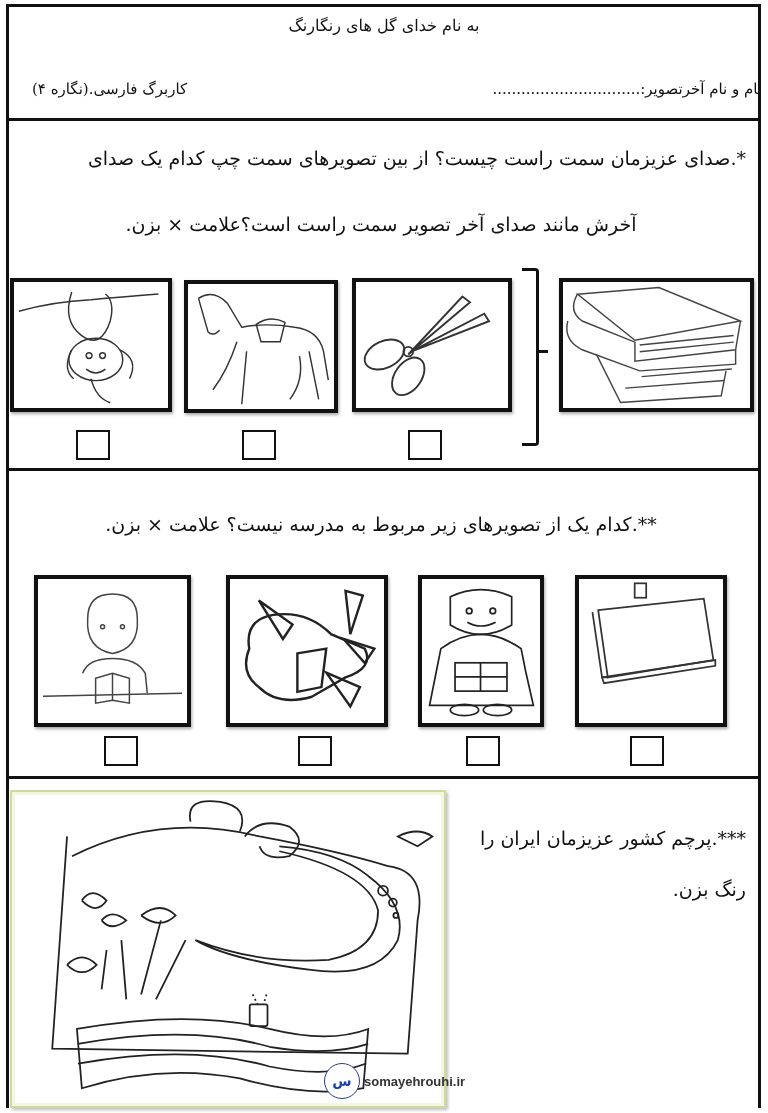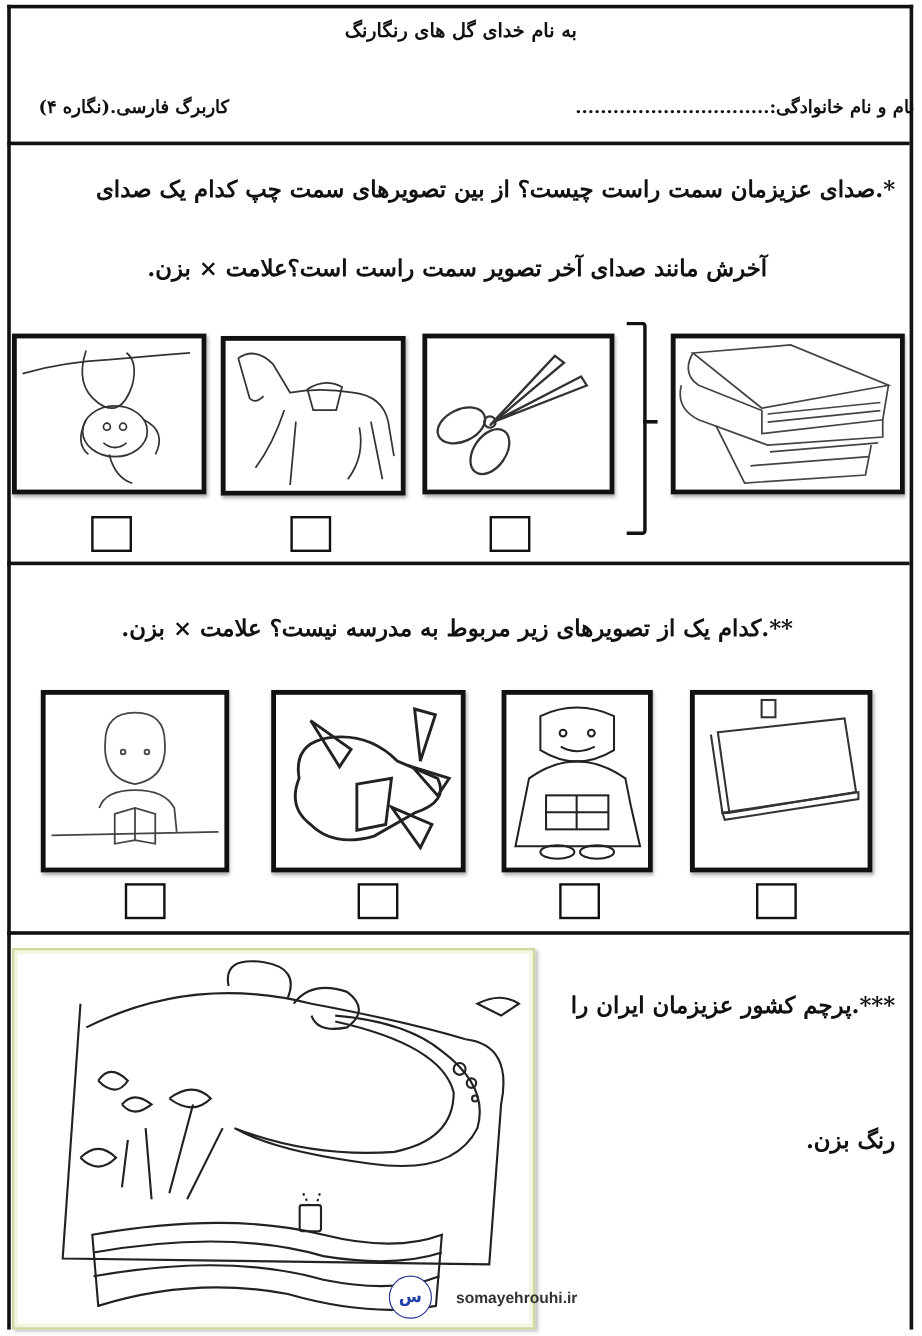--- a/index.html
+++ b/index.html
@@ -1,42 +1,42 @@
 <!DOCTYPE html>
 <html><head>
 <meta charset="utf-8">
 <style>
   html, body { margin:0; padding:0; background:#fff; }
   body { width:768px; height:1113px; position:relative; overflow:hidden; font-family:"DejaVu Serif", serif; color:#111; }
   .page { position:absolute; left:6px; top:4px; width:755px; height:1104px; border:3px solid #111; border-bottom:none; box-sizing:border-box; }
   .abs { position:absolute; }
-  .rtl { direction:rtl; unicode-bidi:plaintext;font-weight:bold; }
+  .rtl { direction:rtl; unicode-bidi:plaintext; }
   .title { left:0; right:0; top:16px; text-align:center; font-size:16px; }
   .name-field { right:6px; top:80px; font-size:15px; }
   .worksheet-label { left:32px; top:80px; font-size:15px; }
   .hr { position:absolute; left:6px; width:752px; height:3px; background:#111; }
   .q-text { font-size:19px; line-height:24px; }
   .pic { position:absolute; border:4px solid #111; background:#fff; box-shadow:1px 2px 3px rgba(0,0,0,.35); box-sizing:border-box; overflow:hidden; }
   .pic svg { width:100%; height:100%; display:block; }
   .cb { position:absolute; width:34px; height:30px; border:2.5px solid #111; box-sizing:border-box; background:#fff; cursor:pointer; }
   .bracket { position:absolute; border:3px solid #111; border-left:none; border-radius:0 4px 4px 0; }
   .flag-frame { position:absolute; left:10px; top:790px; width:436px; height:318px; border:2px solid #cfd9a0; background:#fff; box-shadow:inset 0 0 0 3px #f4f7df, 2px 2px 3px rgba(0,0,0,.25); box-sizing:border-box; }
   .flag-frame svg { width:100%; height:100%; }
   .wm { position:absolute; left:324px; top:1063px; display:flex; align-items:center; gap:4px; }
   .wm-logo { width:34px; height:34px; border-radius:50%; border:1.5px solid #2a3b8f; background:#fff; display:flex; align-items:center; justify-content:center; color:#1c3fa8; font-weight:bold; font-size:14px; font-family:"DejaVu Sans", sans-serif; }
-  .wm-text { font-family:"Liberation Sans", sans-serif; font-weight:bold; font-size:13px; color:#333;padding-left:16px; }
+  .wm-text { font-family:"Liberation Sans", sans-serif; font-weight:bold; font-size:13px; color:#333; }
 </style>
 </head>
 <body>
 
 <div class="page"></div>
 
 <div class="abs title rtl">به نام خدای گل های رنگارنگ</div>
 <div class="abs name-field rtl">
-  <span>نام و نام خانوادگی:</span><span>...............................</span>
+  <span>نام و نام آخرتصویر:</span><span>...............................</span>
 </div>
 <div class="abs worksheet-label rtl">کاربرگ فارسی.(نگاره ۴)</div>
 <div class="hr" style="top:118px;"></div>
 
 <div class="abs q-text rtl" style="right:22px; top:146px; width:730px; text-align:right;">*.صدای عزیزمان سمت راست چیست؟ از بین تصویرهای سمت چپ کدام یک صدای</div>
 <div class="abs q-text rtl" style="right:22px; top:212px; width:730px; text-align:center;">آخرش مانند صدای آخر تصویر سمت راست است؟علامت × بزن.</div>
 
 <div class="pic" style="left:10px; top:278px; width:162px; height:134px;">
   <svg viewBox="0 0 160 130">
       <g fill="none" stroke="#333" stroke-width="1.5">
@@ -150,21 +150,21 @@
 </div>
 
 <div class="cb" style="left:104px; top:736px;"></div>
 <div class="cb" style="left:298px; top:736px;"></div>
 <div class="cb" style="left:466px; top:736px;"></div>
 <div class="cb" style="left:630px; top:736px;"></div>
 
 <div class="hr" style="top:776px;"></div>
 
 <div class="abs q-text rtl" style="right:22px; top:826px; width:290px; ">***.پرچم کشور عزیزمان ایران را</div>
-<div class="abs q-text rtl" style="right:22px; top:939px; width:290px; text-align:right;">رنگ بزن.</div>
+<div class="abs q-text rtl" style="right:22px; top:877px; width:290px; text-align:right;">رنگ بزن.</div>
 
 <div class="flag-frame">
   <svg viewBox="0 0 436 318">
       <g fill="none" stroke="#222" stroke-width="1.8">
     <path d="M55 45 L40 260 L400 265 L410 130 Q420 80 380 75"></path>
     <path d="M60 65 Q150 20 250 45 Q330 60 380 75"></path>
     <path d="M180 30 Q175 5 210 10 Q240 15 230 40 M235 45 Q250 25 280 35 Q300 50 280 65 Q255 70 250 55"></path>
     <path d="M270 55 Q330 60 360 85 Q400 115 390 150 Q370 190 300 180 Q220 170 185 150 Q250 175 320 170 Q370 160 370 120 Q360 80 270 60"></path>
     <circle cx="375" cy="100" r="5"></circle>
         <circle cx="385" cy="112" r="4"></circle>

